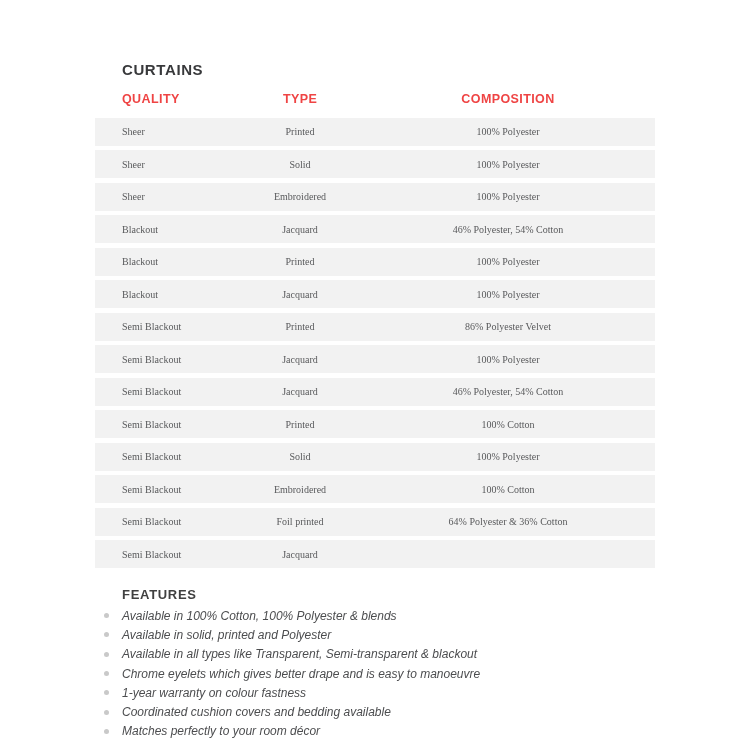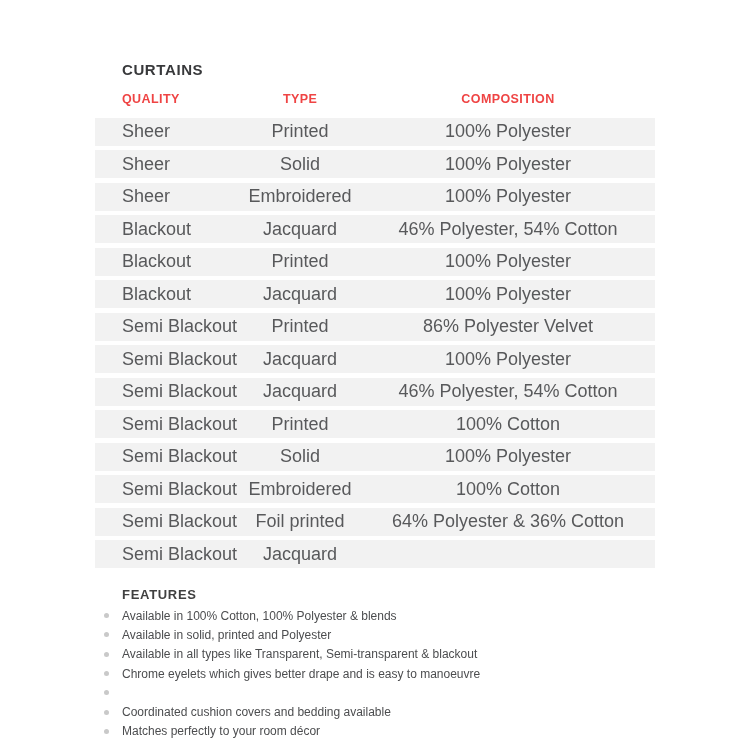--- a/index.html
+++ b/index.html
@@ -26,37 +26,37 @@
 
   
   .spec-table{position:absolute;left:95px;top:85px;width:560px;}
   .thead,.row{
     display:grid;grid-template-columns:144px 122px 1fr;
     align-items:center;height:28px;
   }
   .thead{background:var(--green);}
   .thead .cell{font-size:12.5px;font-weight:700;color:#ef4444;letter-spacing:0.4px;}
   .row{background:#f2f2f2;margin-top:4.5px;}
-  .row .cell{font-size:18px;font-weight:400;color:#58595b;white-space:nowrap;}
+  .row .cell{font-size:10px;font-weight:400;color:#58595b;white-space:nowrap;font-family:Liberation Serif, serif;}
   .cell.c0{padding-left:27px;text-align:left;}
   .cell.c1{text-align:center;}
   .cell.c2{text-align:center;}
 
   
   .features{position:absolute;left:95px;top:587px;width:560px;}
   .features-title{
     font-size:13px;font-weight:700;color:#404040;letter-spacing:0.7px;
     padding-left:27px;margin-bottom:4px;
   }
   .feature-item{display:flex;align-items:center;height:19.3px;}
   .bullet{
     width:5px;height:5px;border-radius:50%;background:#c9c9c9;
     margin-left:9px;margin-right:13px;flex:0 0 auto;
   }
-  .feature-text{font-size:12px;color:#4c4d4f;white-space:nowrap;}
+  .feature-text{font-size:12px;color:#4c4d4f;white-space:nowrap;font-style:italic;}
 </style>
 </head>
 <body>
 
 <div class="page">
 
 
   <div class="page-title">CURTAINS</div>
 
   <div class="spec-table">
@@ -152,20 +152,21 @@
         <div class="feature-item">
           <span class="bullet"></span>
           <span class="feature-text">Available in all types like Transparent, Semi-transparent &amp; blackout</span>
         </div>
         <div class="feature-item">
           <span class="bullet"></span>
           <span class="feature-text">Chrome eyelets which gives better drape and is easy to manoeuvre</span>
         </div>
         <div class="feature-item">
           <span class="bullet"></span>
+          <span class="feature-text">1-year warranty on colour fastness</span>
         </div>
         <div class="feature-item">
           <span class="bullet"></span>
           <span class="feature-text">Coordinated cushion covers and bedding available</span>
         </div>
         <div class="feature-item">
           <span class="bullet"></span>
           <span class="feature-text">Matches perfectly to your room décor</span>
         </div>
       </div>

